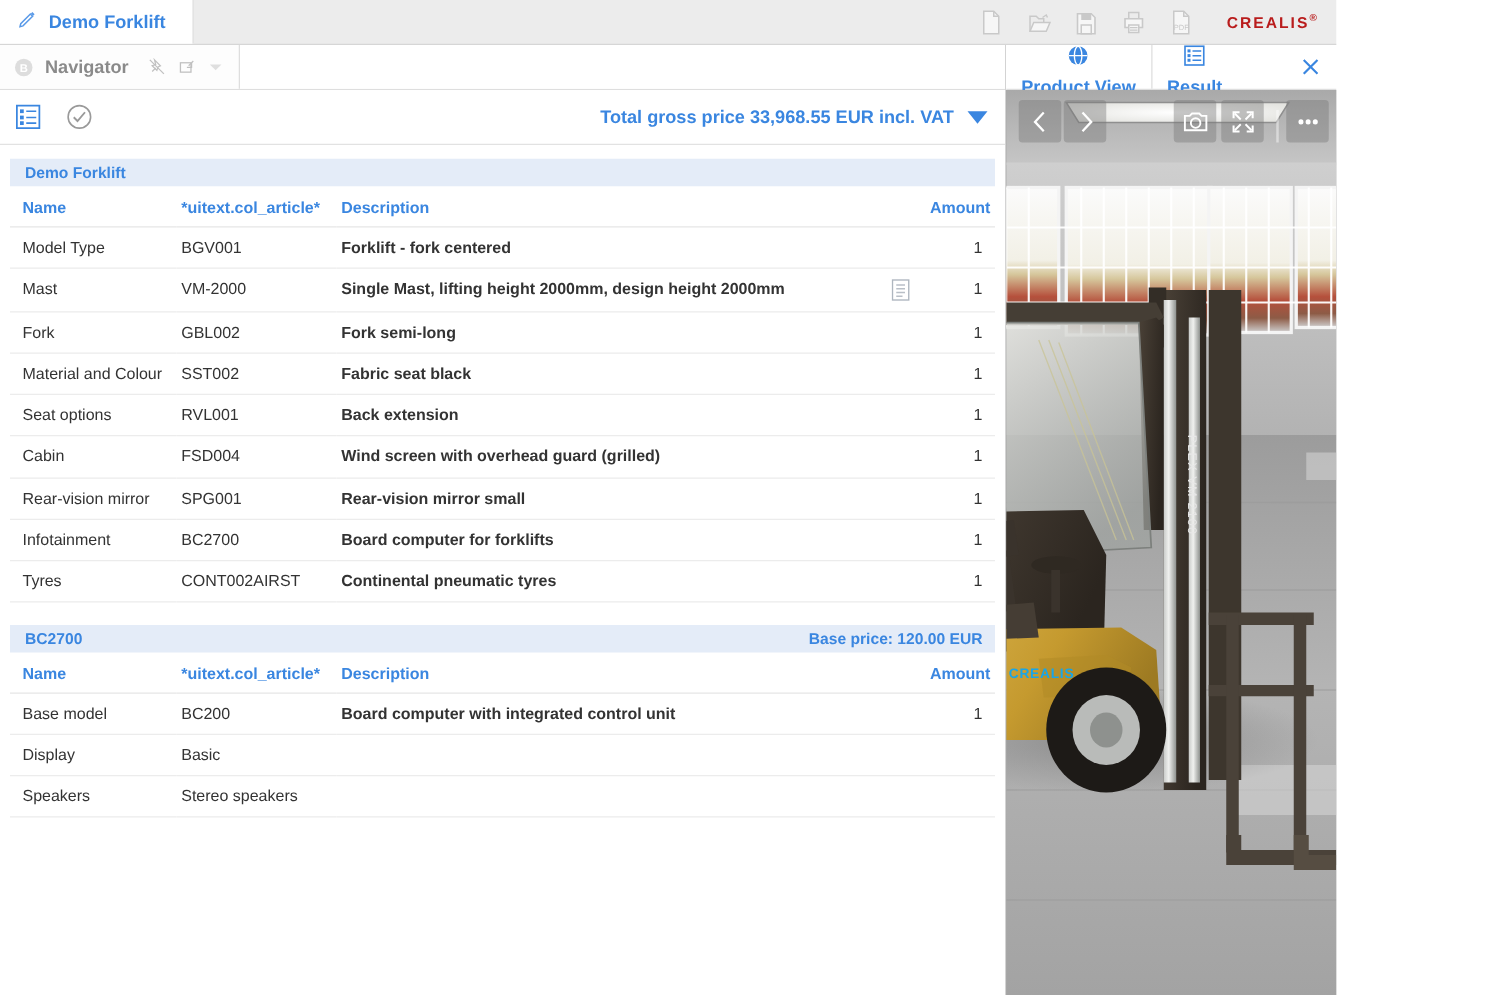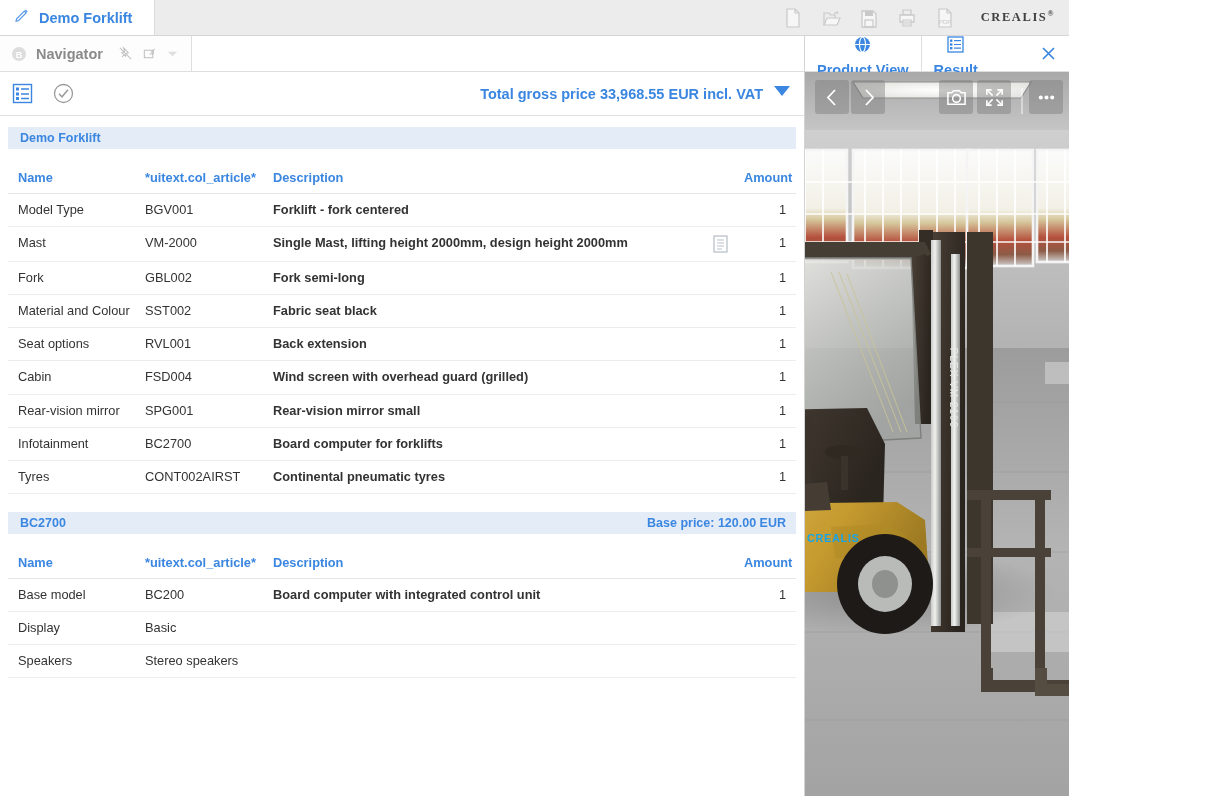--- a/index.html
+++ b/index.html
@@ -21,23 +21,23 @@
     display: flex; align-items: center; gap: 9px;
     padding: 0 22px 0 14px; background: #ffffff;
     font-size: 14.5px; font-weight: bold; color: #3a86e0;
     border-right: 1px solid #dcdcdc;
   }
   .pencil-icon { display:block; }
   .topbar-spacer { flex: 1 1 auto; }
   .top-tools { display: flex; align-items: center; gap: 18px; padding: 0 10px 0 0; }
   .tool-ic { width: 20px; height: 22px; opacity: .55; display: block; }
   .brand {
-    font-size: 12.5px; letter-spacing: 1.6px; color: #404040;
+    font-size: 12.5px; letter-spacing: 1.6px; color: #b91c1c;
     font-weight: bold; padding-left: 8px; padding-right: 4px;
-    font-family: Liberation Serif, serif;
+    font-family: Liberation Sans, sans-serif;
   }
   .brand sup { font-size: 8px; vertical-align: super; }
 
   
   .body-split { display: flex; flex: 1 1 auto; min-height: 0; }
 
   
   .left-panel {
     width: 805px; flex: 0 0 805px; display: flex; flex-direction: column;
     background: #ffffff; border-right: 1px solid #d3d3d3; min-height: 0;
@@ -55,37 +55,37 @@
   .nav-strip-rest { flex: 1 1 auto; background: #ffffff; }
   .mini-ic { width: 15px; height: 15px; display: block; opacity: .6; }
   .caret-ic { width: 13px; height: 13px; display: block; opacity: .45; }
 
   .price-bar {
     height: 44px; flex: 0 0 44px; display: flex; align-items: center;
     padding: 0 14px 0 12px; border-bottom: 1px solid #e2e2e2; background:#fff;
   }
   .pb-left { display: flex; align-items: center; gap: 20px; }
   .pb-ic { width: 21px; height: 21px; display:block; }
-  .pb-right { margin-left: auto; display: flex; gap: 11px; }
+  .pb-right { margin-left: auto; display: flex; align-items: center; gap: 11px; }
   .price-text { font-size: 14.5px; font-weight: bold; color: #3a86e0; white-space: nowrap; }
   .tri-down {
     width: 0; height: 0; border-left: 8px solid transparent;
     border-right: 8px solid transparent; border-top: 10px solid #3a86e0;
   }
 
   .scroll-area { flex: 1 1 auto; overflow: hidden; background: #fff; padding-top: 11px; }
 
   .group-head {
     background: #e4ecf8; height: 22px; display: flex; align-items: center;
     padding: 0 10px 0 12px; margin: 0 8px 0 8px;
   }
   .group-title { font-size: 12.5px; font-weight: bold; color: #3a86e0; }
   .group-price { margin-left: auto; font-size: 12.5px; font-weight: bold; color: #3a86e0; }
 
-  table.grid { width: calc(100% - 16px); margin: 12px 8px; border-collapse: collapse; table-layout: fixed; }
+  table.grid { width: calc(100% - 16px); margin: 0 8px; border-collapse: collapse; table-layout: fixed; }
   table.grid th {
     text-align: left; font-size: 12.8px; font-weight: bold; color: #3a86e0;
     padding: 9px 4px 8px 4px; border-bottom: 1px solid #e6e6e6;
   }
   table.grid td {
     font-size: 12.8px; color: #333333; padding: 8px 4px; vertical-align: top;
     border-bottom: 1px solid #ececec; line-height: 1.26;
   }
   .c-name  { width: 133px; padding-left: 10px !important; }
   .c-art   { width: 128px; }

